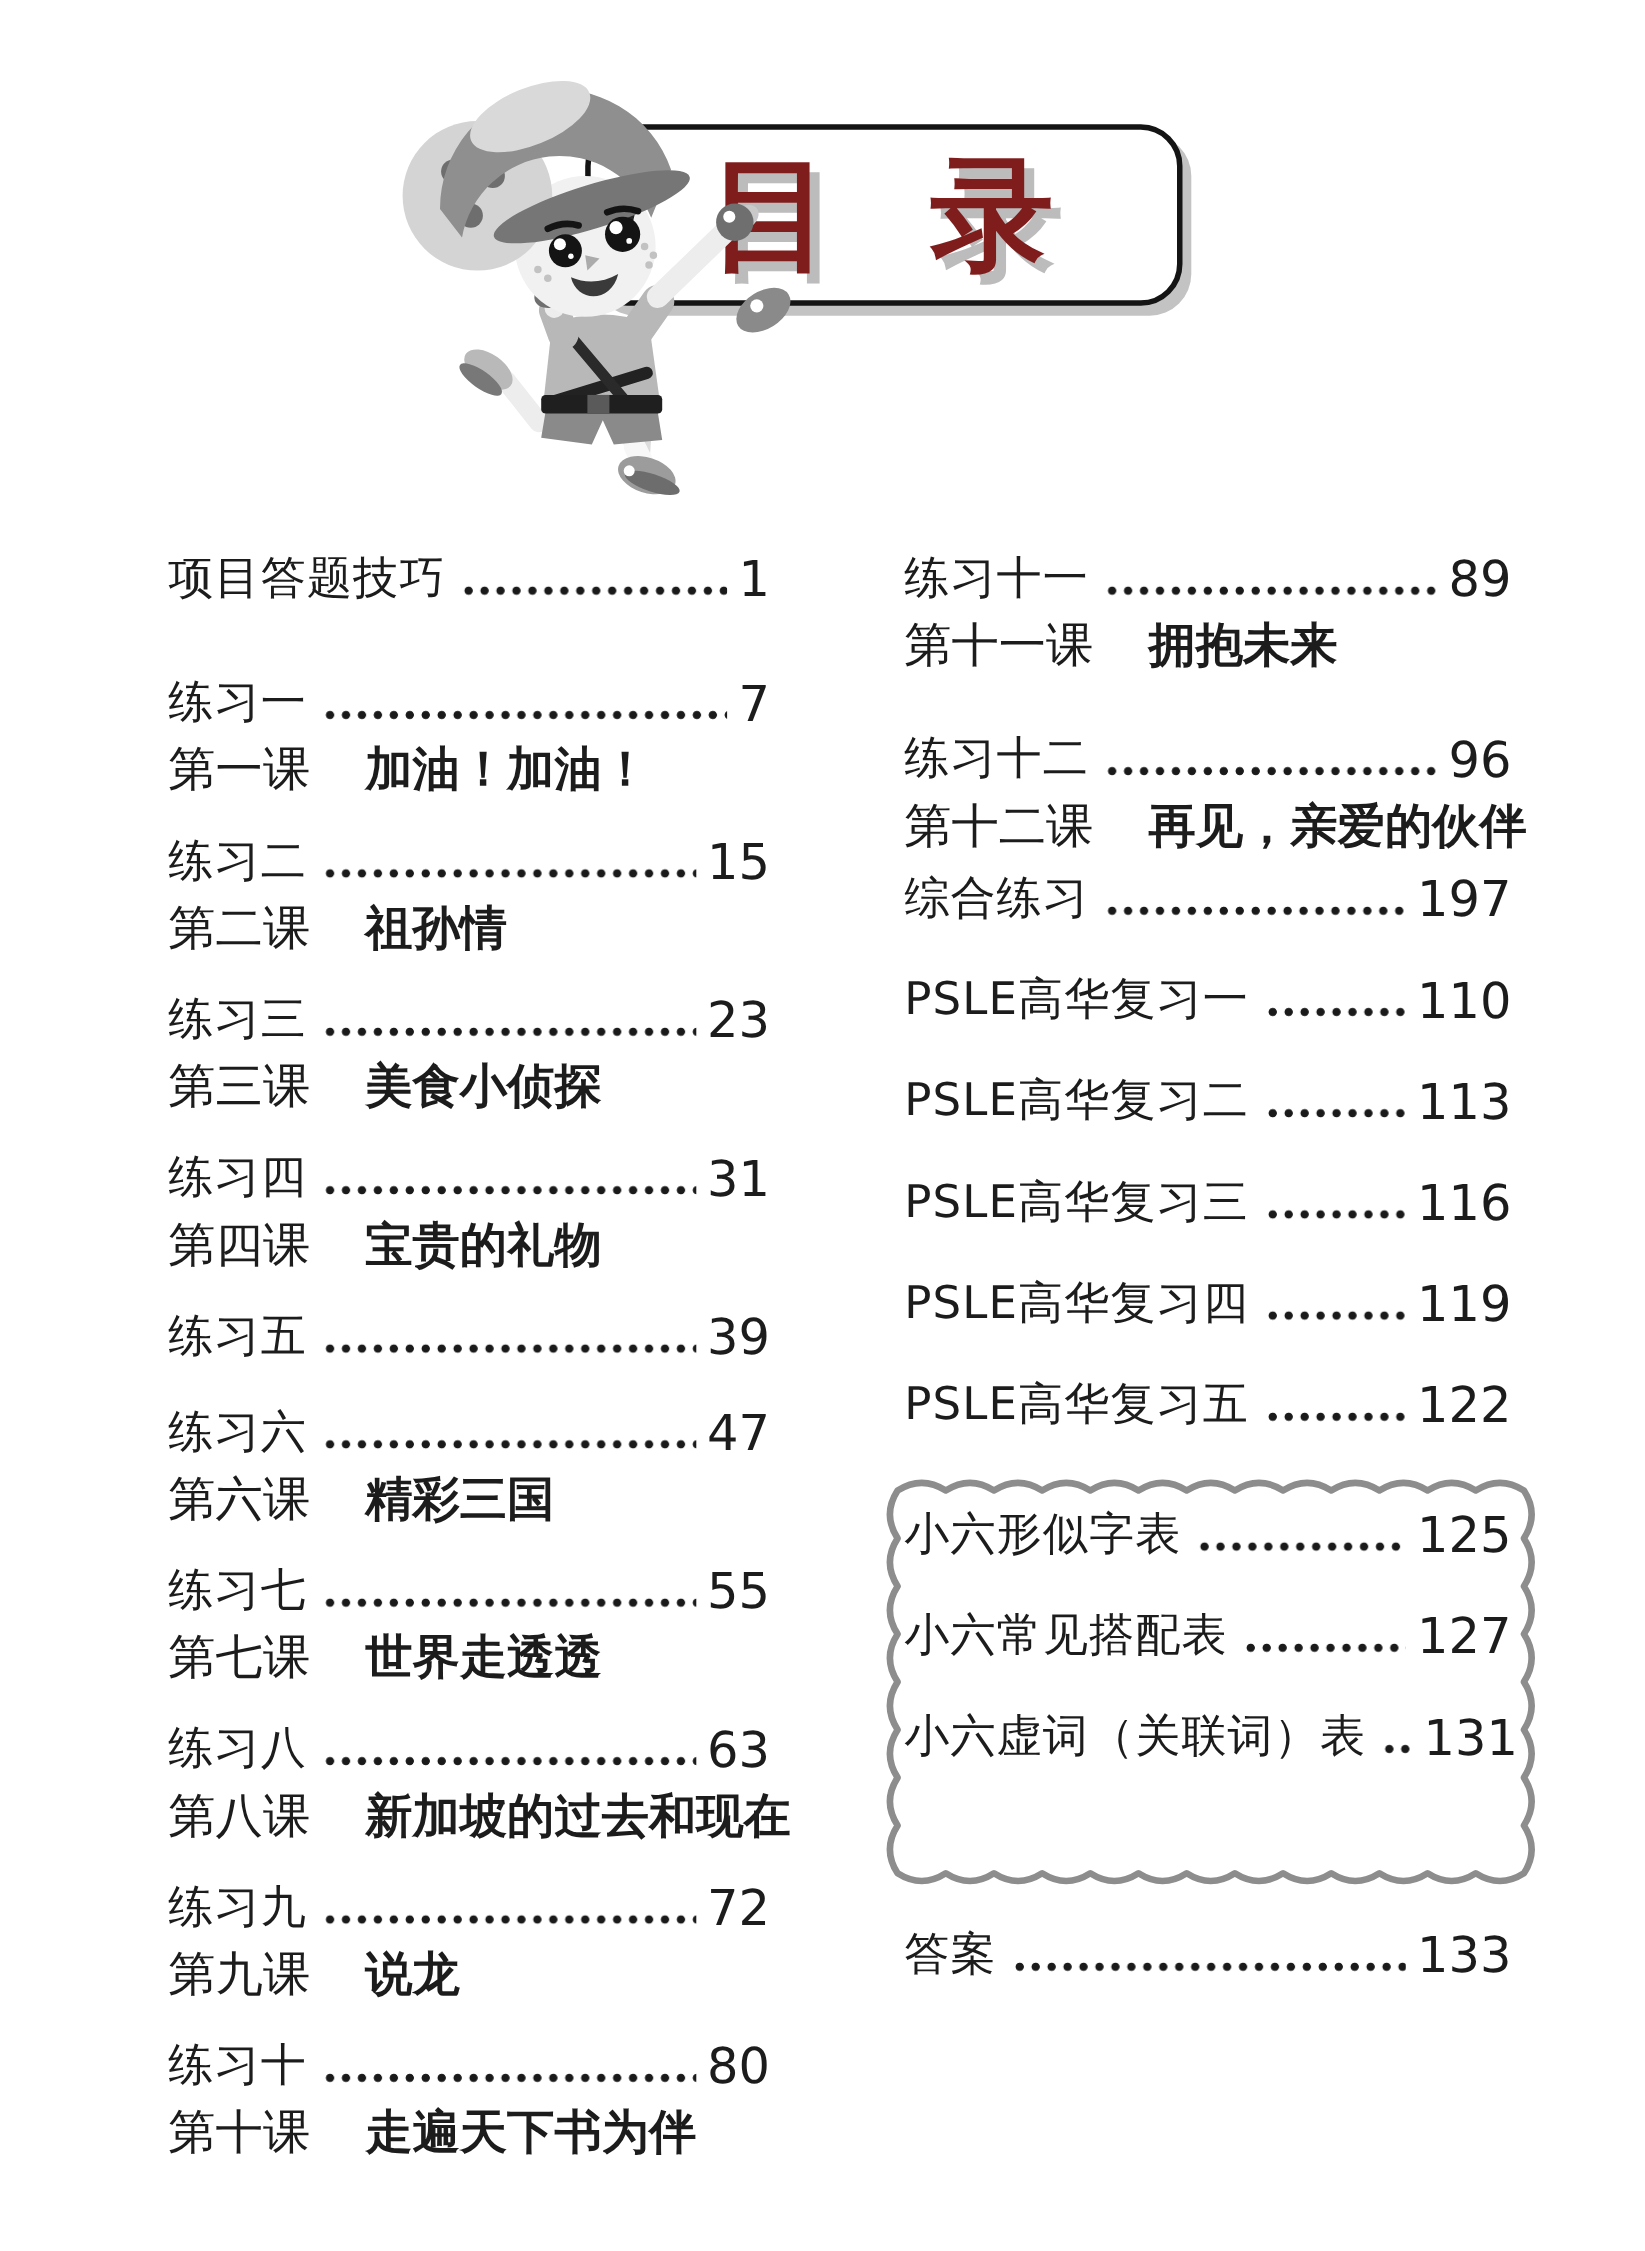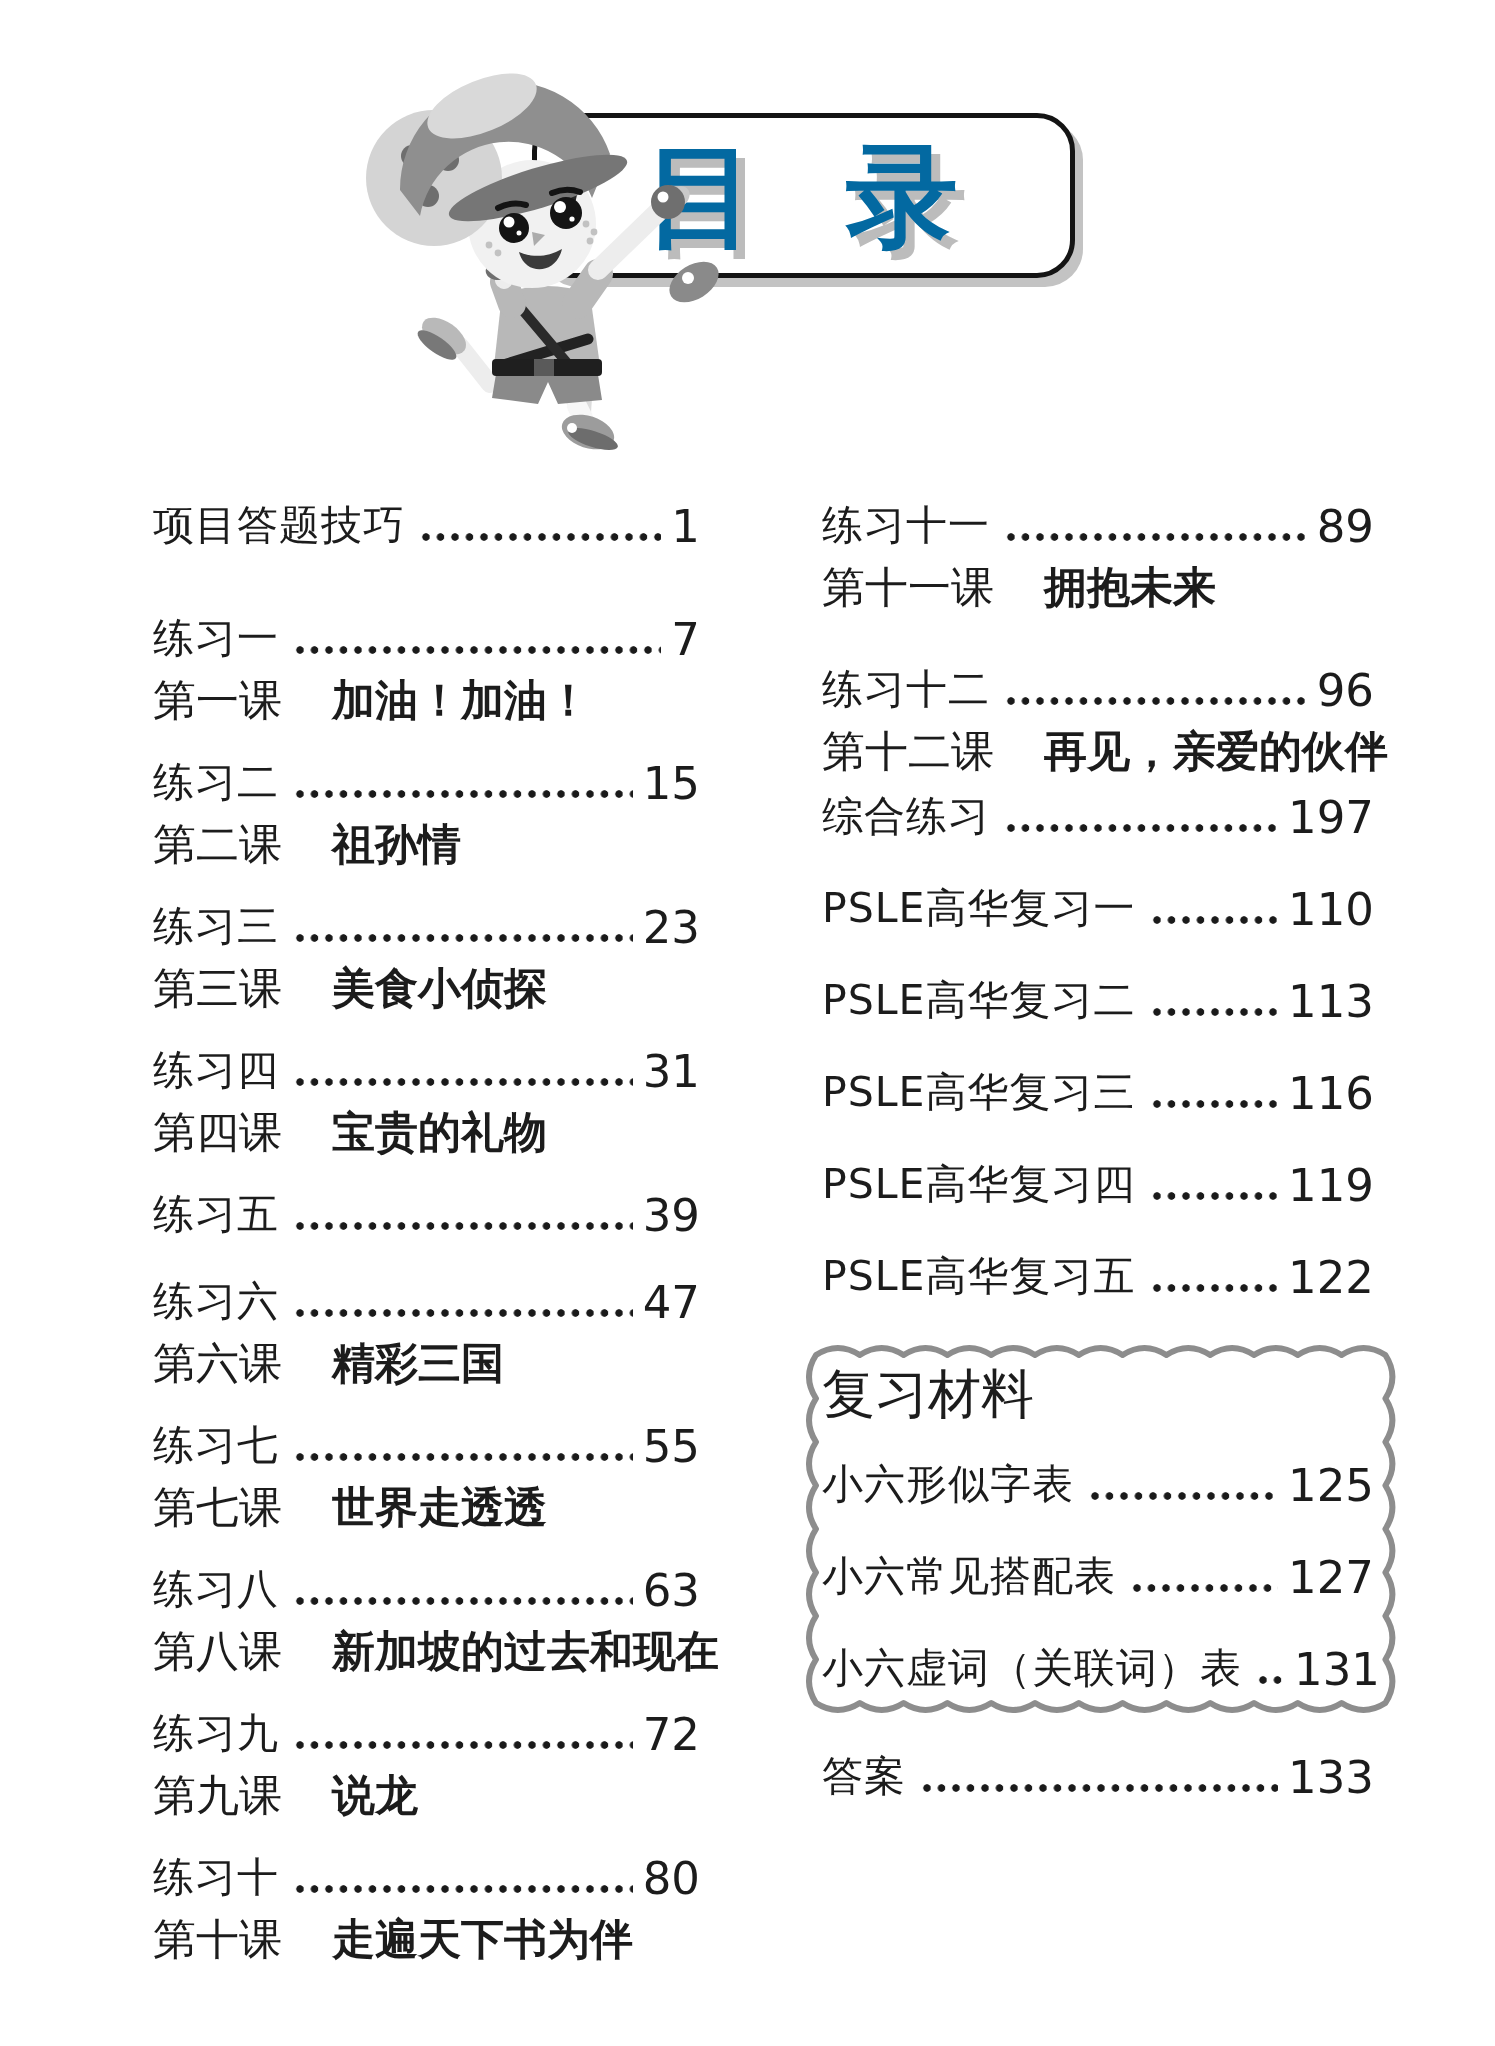--- a/index.html
+++ b/index.html
@@ -19,21 +19,21 @@
     background:#fff;
     border:5px solid #141414;
     border-radius:38px;
     box-shadow:8px 9px 0 #c3c3c3;
     z-index:1;
     display:flex;align-items:center;justify-content:center;
   }
   .title-banner .title-text{
     font-size:112px;font-weight:bold;line-height:1;
     word-spacing:42px;letter-spacing:4px;
-    color:#0369a1;
+    color:#7f1d1d;
     text-shadow:9px 9px 0 #bcbcbc;
     white-space:nowrap;
   }
   .character{
     position:absolute;left:362px;top:48px;width:370px;height:405px;
     z-index:2;
   }
 
   
   .col{position:absolute;top:497px;}
@@ -370,21 +370,20 @@
           q21.9,-14 43.8,0 q21.9,-14 43.8,0 q21.9,-14 43.8,0
           q14,21.75 0,43.5 q14,21.75 0,43.5 q14,21.75 0,43.5 q14,21.75 0,43.5
           q14,21.75 0,43.5 q14,21.75 0,43.5 q14,21.75 0,43.5 q14,21.75 0,43.5
           q-21.9,14 -43.8,0 q-21.9,14 -43.8,0 q-21.9,14 -43.8,0 q-21.9,14 -43.8,0 q-21.9,14 -43.8,0
           q-21.9,14 -43.8,0 q-21.9,14 -43.8,0 q-21.9,14 -43.8,0 q-21.9,14 -43.8,0 q-21.9,14 -43.8,0
           q-21.9,14 -43.8,0 q-21.9,14 -43.8,0 q-21.9,14 -43.8,0
           q-14,-21.75 0,-43.5 q-14,-21.75 0,-43.5 q-14,-21.75 0,-43.5 q-14,-21.75 0,-43.5
           q-14,-21.75 0,-43.5 q-14,-21.75 0,-43.5 q-14,-21.75 0,-43.5 q-14,-21.75 0,-43.5 Z"></path>
       </svg>
 
-      <div class="heading">复习材料</div>
 
       <div class="entry">
         <div class="row">
           <span class="t">小六形似字表</span>
           <span class="leader"></span>
           <span class="pg">125</span>
         </div>
       </div>
 
       <div class="entry">

